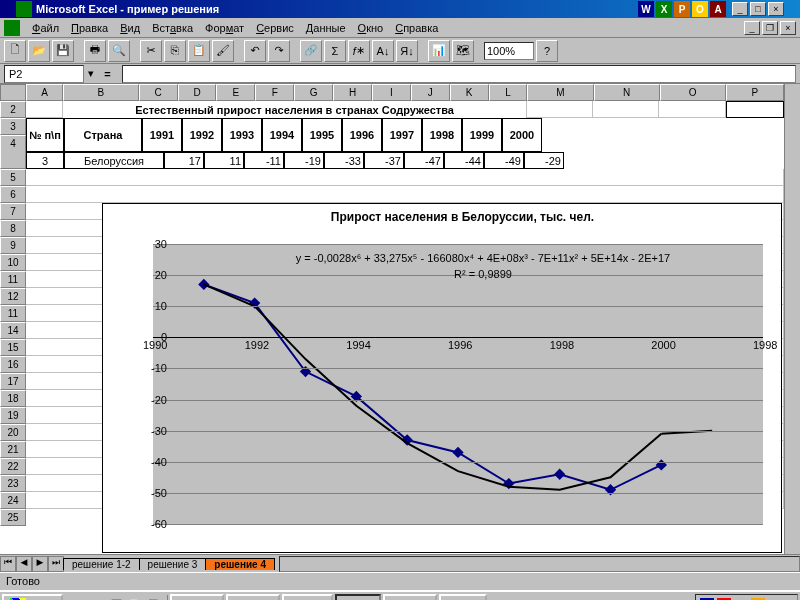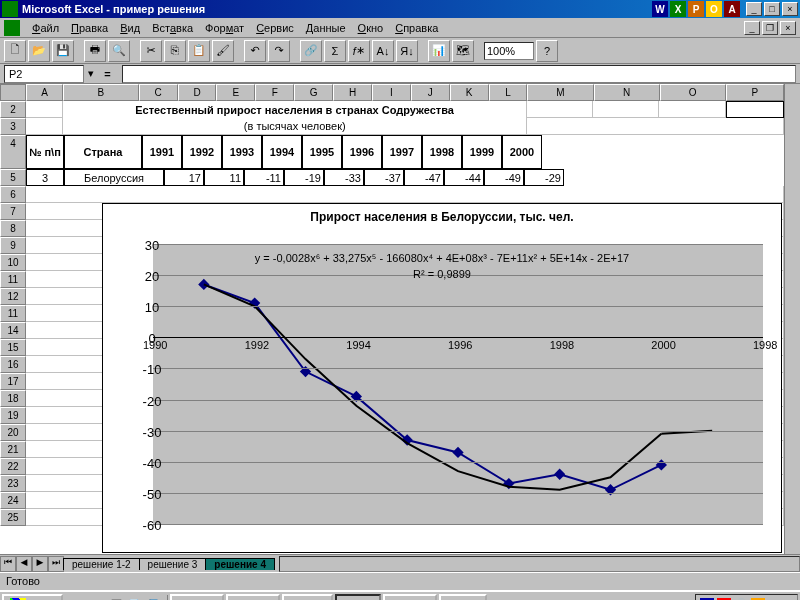--- a/index.html
+++ b/index.html
@@ -1,18 +1,18 @@
 <!DOCTYPE html>
 <html><head>
 <meta charset="utf-8">
 <style>
 * { box-sizing: border-box; margin: 0; padding: 0; }
 body { font-family: "MS Sans Serif", Tahoma, sans-serif; font-size: 11px; background: #c0c0c0; width: 800px; height: 600px; overflow: hidden; }
 
-.titlebar { background: linear-gradient(to right, #000080, #1084d0); color: #fff; height: 18px; display: flex; align-items: center; padding: 0 2px; }
+.titlebar { background: linear-gradient(to right, #000080, #1084d0); color: #fff; height: 18px; display: flex; align-items: center; padding: 0 16px; }
 .titlebar .icon { width: 16px; height: 16px; background: #fff; margin-right: 4px; display: inline-block; }
 .titlebar .title { flex: 1; font-weight: bold; font-size: 11px; }
 .titlebar .sysbtns { display: flex; gap: 2px; }
 .sysbtn { width: 16px; height: 14px; background: #c0c0c0; border: 1px solid; border-color: #fff #404040 #404040 #fff; font-size: 9px; text-align: center; line-height: 12px; color: #000; cursor: pointer; }
 .app-icons { display:flex; gap:2px; margin-right:6px; }
 .app-icon { width:16px; height:16px; display:flex; align-items:center; justify-content:center; font-size:10px; font-weight:bold; }
 
 .menubar { background: #c0c0c0; height: 20px; display: flex; align-items: center; padding: 0 4px; border-bottom: 1px solid #808080; }
 .menubar .appicon { width: 16px; height: 16px; background: #008000; margin-right: 6px; }
 .menubar .menuitem { padding: 2px 6px; cursor: pointer; }
@@ -40,33 +40,33 @@
 
 .sheet { position: relative; }
 .datarow { display: flex; height: 17px; }
 .datarow.h34 { height: 34px; }
 .cell { border-right: 1px solid #c0c0c0; border-bottom: 1px solid #c0c0c0; font-size: 11px; padding: 0 2px; display: flex; align-items: center; overflow: hidden; white-space: nowrap; }
 .cell.b { border: 1px solid #000; }
 .cell.bold { font-weight: bold; }
 .cell.center { justify-content: center; }
 .cell.right { justify-content: flex-end; }
 
-.chart-embed { position: absolute; left: 76px; top: 102px; width: 680px; height: 350px; background: #fff; border: 1px solid #000; }
+.chart-embed { position: absolute; left: 76px; top: 102px; width: 680px; height: 350px; background: #fff; border: 1px solid #000; padding-left: 41px; }
 .chart-title { text-align: center; font-weight: bold; font-size: 12px; padding: 6px 0; }
 .plot { position: absolute; left: 50px; top: 40px; width: 610px; height: 280px; background: #c0c0c0; }
 .plot .hgrid { position: absolute; left: 0; right: 0; height: 1px; background: #808080; }
 .plot .axis-x { position: absolute; left: 0; right: 0; height: 1px; background: #000; }
-.ylabel { position: absolute; right: 614px; font-size: 13px; text-align: center; width: 30px; }
+.ylabel { position: absolute; right: 614px; font-size: 11px; text-align: right; width: 30px; }
 .xlabel { position: absolute; font-size: 11px; }
 .eq { position: absolute; font-size: 11px; text-align: center; width: 100%; }
 svg.lines { position: absolute; left: 0; top: 0; }
 
 .sheettabs { height: 18px; background: #c0c0c0; display: flex; align-items: center; border-top: 1px solid #808080; }
 .tabnav { width: 16px; height: 16px; border: 1px solid #808080; background: #c0c0c0; text-align: center; font-size: 9px; cursor: pointer; }
-.tab { background: #0f766e; border: 1px solid #000; border-bottom: none; padding: 0 8px; font-size: 10px; cursor: pointer; margin-left: -1px; }
+.tab { background: #f97316; border: 1px solid #000; border-bottom: none; padding: 0 8px; font-size: 10px; cursor: pointer; margin-left: -1px; }
 .tab.inactive { background: #c0c0c0; }
 .tab.active { font-weight: bold; }
 .hscroll { flex: 1; height: 16px; background: #c0c0c0; border: 1px inset #808080; margin-left: 4px; }
 
 .statusbar { height: 18px; background: #c0c0c0; border-top: 1px solid #fff; padding: 2px 6px; font-size: 11px; }
 
 .taskbar { height: 28px; background: #c0c0c0; border-top: 2px solid #fff; display: flex; align-items: center; padding: 2px; gap: 2px; }
 .start { height: 22px; background: #c0c0c0; border: 2px outset #fff; padding: 0 6px; display: flex; align-items: center; font-weight: bold; font-size: 11px; cursor: pointer; }
 .start-flag { width: 16px; height: 14px; background: linear-gradient(45deg,#f00 25%,#0f0 25% 50%,#00f 50% 75%,#ff0 75%); margin-right: 4px; }
 .qlaunch { display: flex; gap: 1px; padding: 0 4px; border-right: 1px solid #808080; }
@@ -206,25 +206,20 @@
 
       <div class="datarow">
         <div class="cell" style="width:38px"></div>
         <div class="cell bold center" style="width:478px;border-bottom:none">Естественный прирост населения в странах Содружества</div>
         <div class="cell" style="width:68px"></div>
           <div class="cell" style="width:68px"></div>
         <div class="cell" style="width:68px"></div>
         <div class="cell b" style="width:60px"></div>
       </div>
 
-      <div class="datarow">
-        <div class="cell" style="width:38px"></div>
-        <div class="cell center" style="width:478px">(в тысячах человек)</div>
-        <div class="cell" style="width:264px"></div>
-      </div>
 
       <div class="datarow h34" id="hdrrow">
           <div class="cell b center bold" style="width: 38px;">№ п\п</div>
           <div class="cell b center bold" style="width: 78px;">Страна</div>
           <div class="cell b center bold" style="width: 40px;">1991</div>
           <div class="cell b center bold" style="width: 40px;">1992</div>
           <div class="cell b center bold" style="width: 40px;">1993</div>
           <div class="cell b center bold" style="width: 40px;">1994</div>
           <div class="cell b center bold" style="width: 40px;">1995</div>
           <div class="cell b center bold" style="width: 40px;">1996</div>

